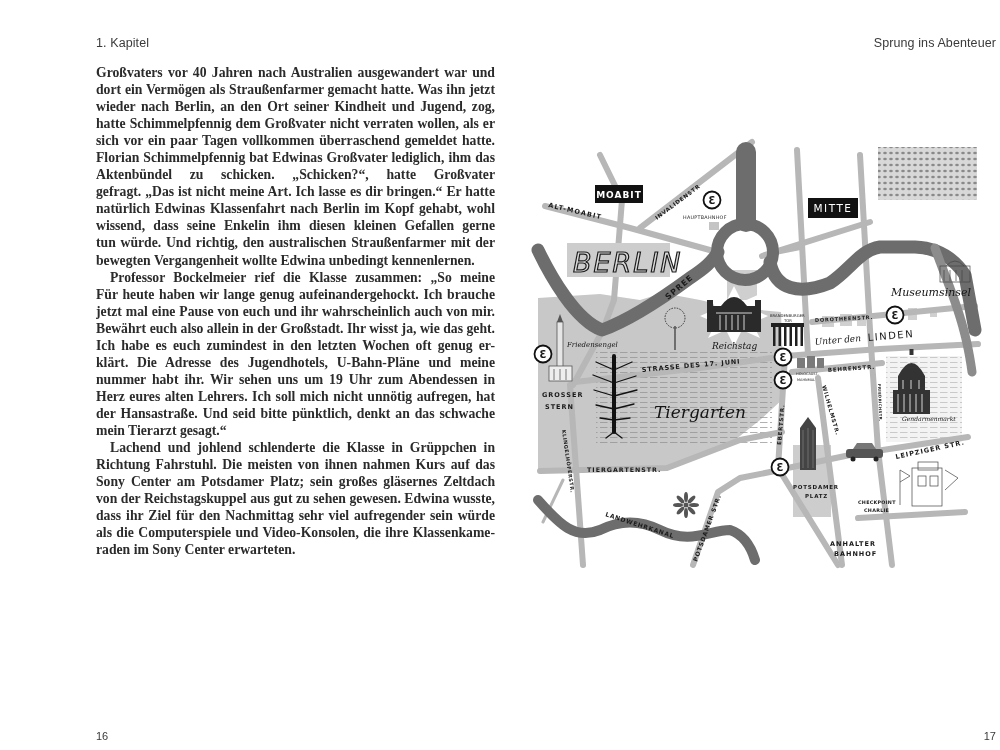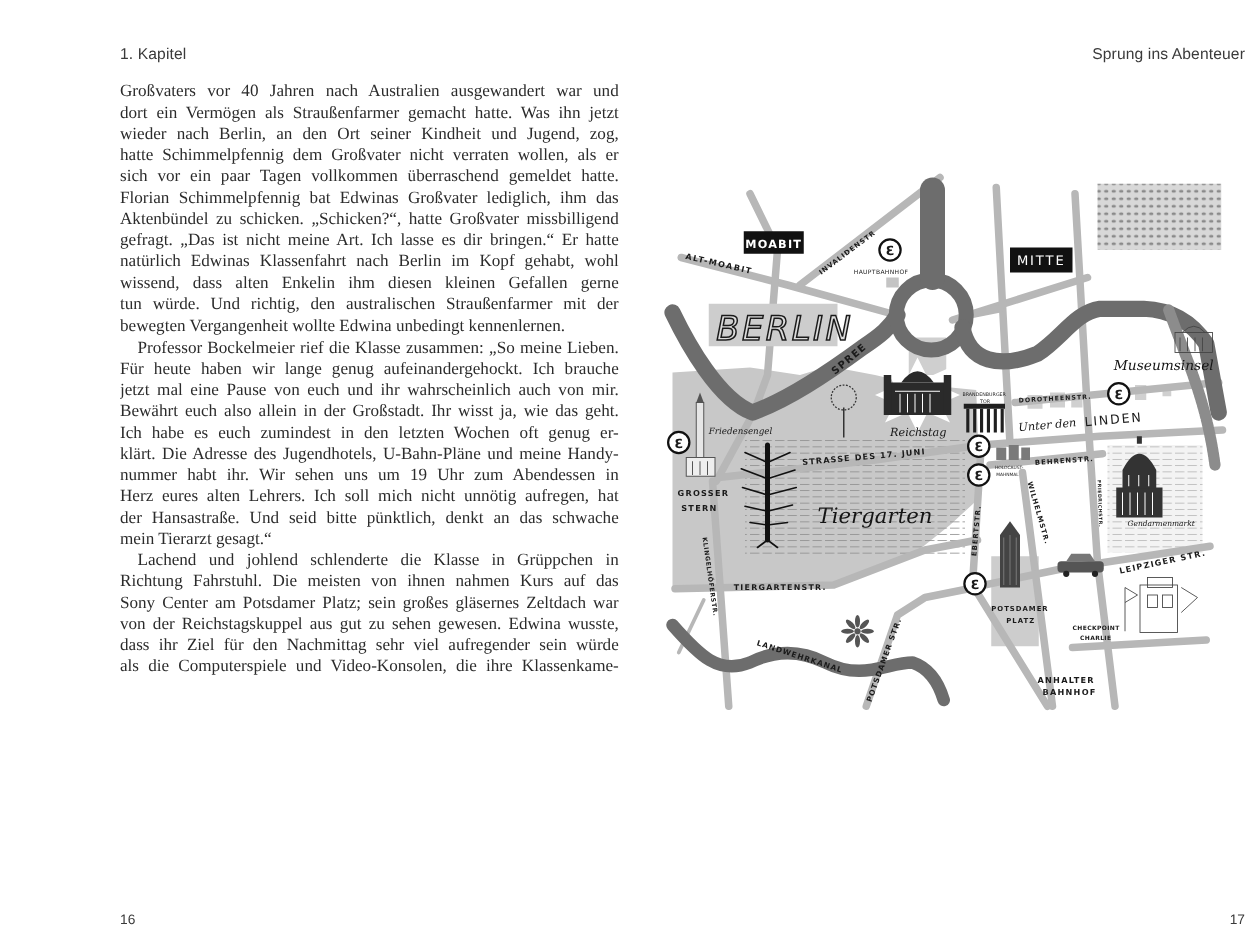--- a/index.html
+++ b/index.html
@@ -18,21 +18,21 @@
     font-size:11px; color:#3a3a3a;
   }
   .folio-left { left:48px; }
   .folio-right { right:52px; }
   .body-text {
     position:absolute; left:48px; top:64px; width:399px;
     font-family:"Liberation Serif", serif; font-size:13.7px; color:#2b2b2b;
   }
   .ln {
     display:block; height:17.05px; line-height:17.05px; overflow:hidden;
-    text-align:justify; text-align-last:justify; white-space:normal;
+    text-align:justify; text-align-last:justify; white-space:normal;font-weight:bold;
   }
   .ln.indent { text-indent:14px; }
   .ln.end { text-align-last:left; }
   .map-svg { position:absolute; left:0; top:0; width:1000px; height:750px; }
   .lbl { font-family:"DejaVu Sans", sans-serif; font-weight:bold; fill:#1a1a1a; }
   .lbl-thin { font-family:"DejaVu Sans", sans-serif; fill:#1a1a1a; }
   .script { font-family:"DejaVu Serif", serif; font-style:italic; fill:#151515; }
 </style>
 </head>
 <body>
@@ -43,39 +43,40 @@
   <div class="body-text">
     <div class="ln">Großvaters vor 40 Jahren nach Australien ausgewandert war und</div>
     <div class="ln">dort ein Vermögen als Straußenfarmer gemacht hatte. Was ihn jetzt</div>
     <div class="ln">wieder nach Berlin, an den Ort seiner Kindheit und Jugend, zog,</div>
     <div class="ln">hatte Schimmelpfennig dem Großvater nicht verraten wollen, als er</div>
     <div class="ln">sich vor ein paar Tagen vollkommen überraschend gemeldet hatte.</div>
     <div class="ln">Florian Schimmelpfennig bat Edwinas Großvater lediglich, ihm das</div>
     <div class="ln">Aktenbündel zu schicken. „Schicken?“, hatte Großvater missbilligend</div>
     <div class="ln">gefragt. „Das ist nicht meine Art. Ich lasse es dir bringen.“ Er hatte</div>
     <div class="ln">natürlich Edwinas Klassenfahrt nach Berlin im Kopf gehabt, wohl</div>
-    <div class="ln">wissend, dass alten Enkelin ihm diesen kleinen Gefallen gerne</div>
+    <div class="ln">wissend, dass seine Enkelin ihm diesen kleinen Gefallen gerne</div>
     <div class="ln">tun würde. Und richtig, den australischen Straußenfarmer mit der</div>
     <div class="ln end">bewegten Vergangenheit wollte Edwina unbedingt kennenlernen.</div>
     <div class="ln indent">Professor Bockelmeier rief die Klasse zusammen: „So meine Lieben.</div>
     <div class="ln">Für heute haben wir lange genug aufeinandergehockt. Ich brauche</div>
     <div class="ln">jetzt mal eine Pause von euch und ihr wahrscheinlich auch von mir.</div>
     <div class="ln">Bewährt euch also allein in der Großstadt. Ihr wisst ja, wie das geht.</div>
     <div class="ln">Ich habe es euch zumindest in den letzten Wochen oft genug er-</div>
     <div class="ln">klärt. Die Adresse des Jugendhotels, U-Bahn-Pläne und meine Handy-</div>
     <div class="ln">nummer habt ihr. Wir sehen uns um 19 Uhr zum Abendessen in</div>
     <div class="ln">Herz eures alten Lehrers. Ich soll mich nicht unnötig aufregen, hat</div>
     <div class="ln">der Hansastraße. Und seid bitte pünktlich, denkt an das schwache</div>
     <div class="ln end">mein Tierarzt gesagt.“</div>
     <div class="ln indent">Lachend und johlend schlenderte die Klasse in Grüppchen in</div>
     <div class="ln">Richtung Fahrstuhl. Die meisten von ihnen nahmen Kurs auf das</div>
     <div class="ln">Sony Center am Potsdamer Platz; sein großes gläsernes Zeltdach war</div>
     <div class="ln">von der Reichstagskuppel aus gut zu sehen gewesen. Edwina wusste,</div>
     <div class="ln">dass ihr Ziel für den Nachmittag sehr viel aufregender sein würde</div>
     <div class="ln">als die Computerspiele und Video-Konsolen, die ihre Klassenkame-</div>
+    <div class="ln end">raden im Sony Center erwarteten.</div>
   </div>
 
   <div class="folio folio-left">16</div>
 </div>
 
 <div class="page page-right">
   <div class="running-head rh-right">Sprung ins Abenteuer</div>
   <div class="folio folio-right">17</div>
 </div>
 

